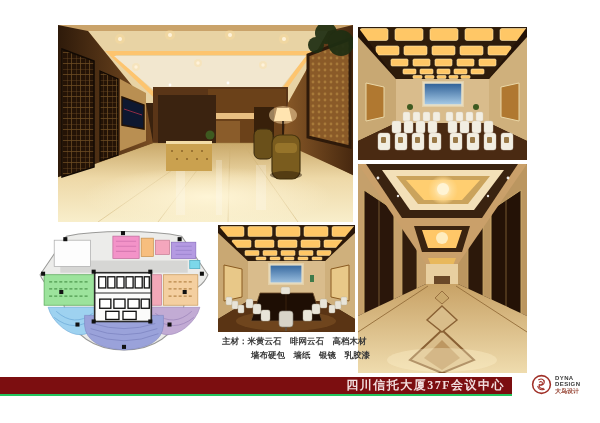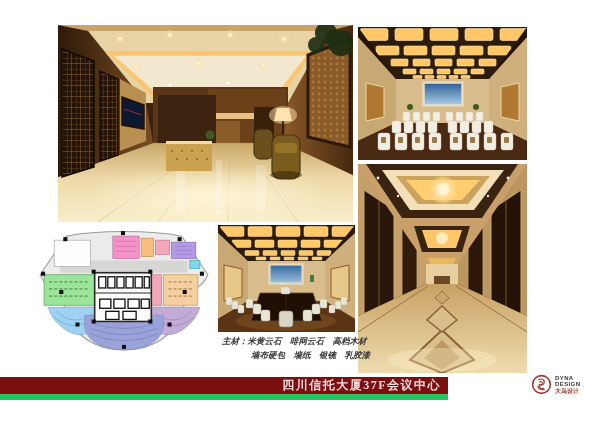--- a/index.html
+++ b/index.html
@@ -8,25 +8,25 @@
   .board{position:absolute;inset:0;background:#fff;}
   .photo{position:absolute;overflow:hidden;display:block;margin:0;padding:0;}
   .photo svg{display:block;width:100%;height:100%;}
   #photo-main{left:58px;top:25px;width:295px;height:197px;}
   #photo-conf{left:358px;top:27px;width:169px;height:133px;}
   #photo-corridor{left:358px;top:164px;width:169px;height:209px;}
   #photo-meeting{left:218px;top:225px;width:137px;height:107px;}
   #floorplan{left:36px;top:228px;width:176px;height:126px;}
   #floorplan svg{display:block;width:100%;height:100%;}
   .materials{position:absolute;left:222px;top:334px;width:148px;
-             font-size:8.5px;font-weight:bold;color:#3a3a3a;line-height:14px;font-style:italic;}
+             font-size:8.5px;font-weight:bold;color:#3a3a3a;line-height:14px;}
   .materials .m1{text-align:left;}
   .materials .m2{text-align:right;}
-  .footer-bar{position:absolute;left:0;top:377px;width:448px;height:17px;
-              background:#7c0e10;border-bottom:6px solid #22c55e;
+  .footer-bar{position:absolute;left:0;top:377px;width:512px;height:17px;
+              background:#7c0e10;border-bottom:2px solid #22c55e;
               display:flex;align-items:center;justify-content:flex-end;}
   .footer-bar span{color:#f2dede;font-size:12px;font-weight:bold;
                    letter-spacing:1.5px;padding-right:7px;line-height:17px;}
   .logo{position:absolute;left:531px;top:374px;display:flex;align-items:center;gap:3px;}
   .logo-mark{width:21px;height:21px;display:block;}
   .logo-text{font-family:"Liberation Sans", sans-serif;line-height:6.5px;}
   .logo-text .lt{font-size:6px;font-weight:bold;color:#3a3a3a;letter-spacing:.4px;}
   .logo-text .lt-cn{font-size:6px;color:#9a4a3a;font-weight:bold;}
 </style>
 </head>

